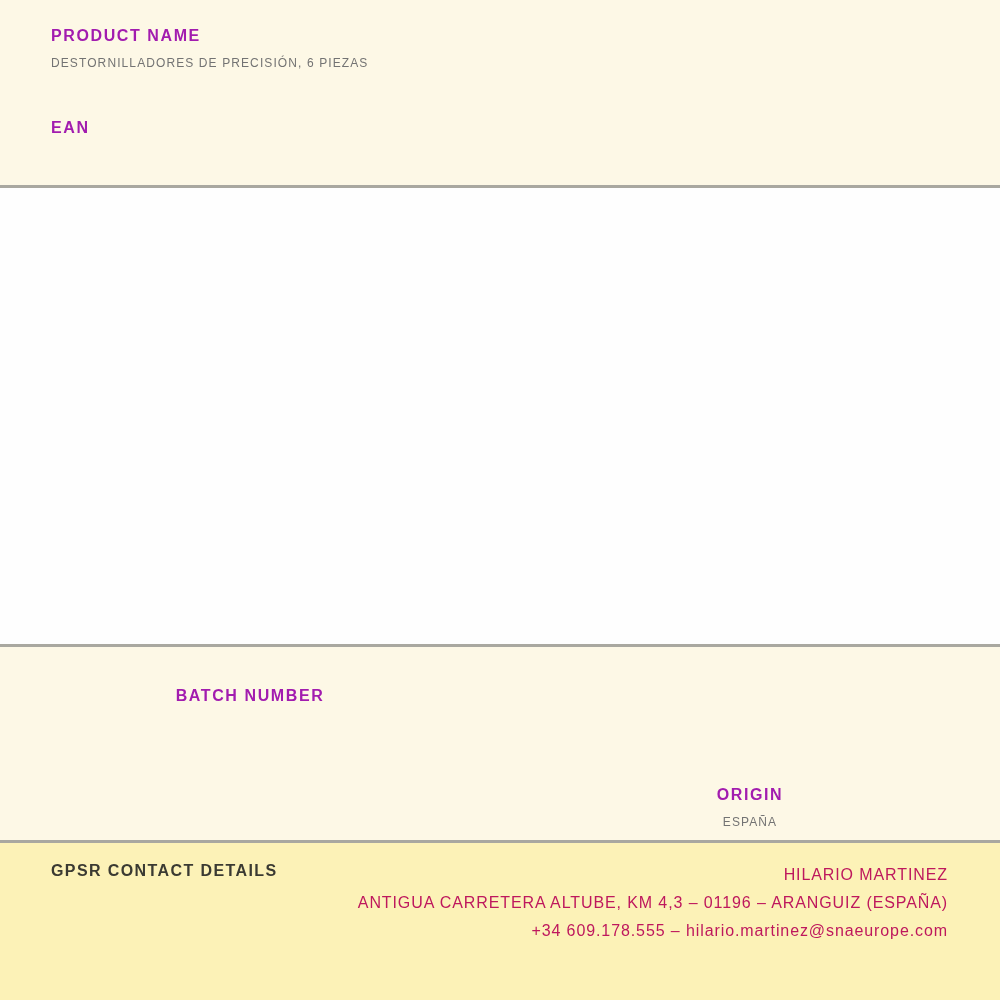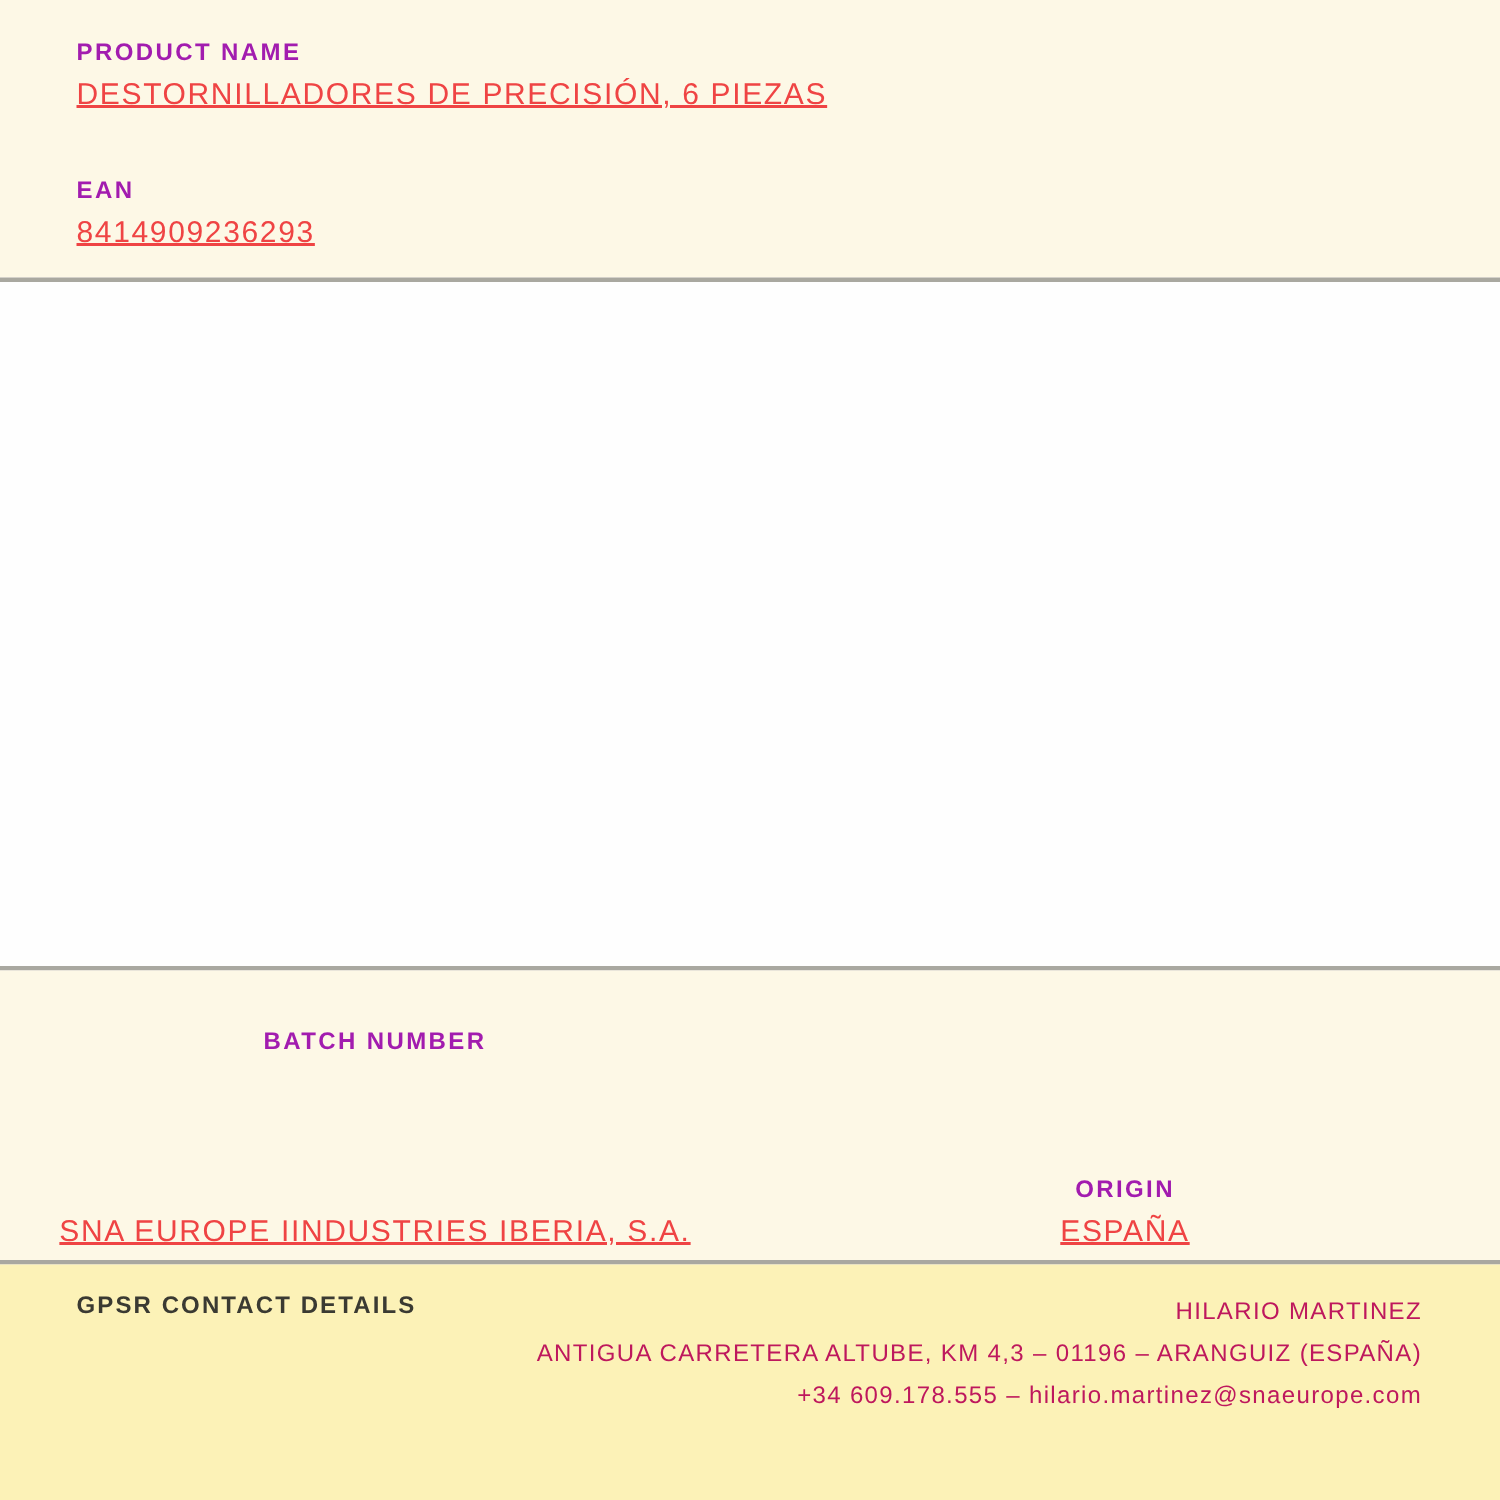--- a/index.html
+++ b/index.html
@@ -23,44 +23,42 @@
     flex: none;
   }
   .field-label {
     font-size: 16px;
     font-weight: bold;
     letter-spacing: 1.6px;
     color: #a21caf;
     line-height: 19px;
   }
   .field-value {
-    font-size: 20px;
+    font-size: 12px;
     letter-spacing: 1.1px;
-    color: #ef4444;
+    color: #737373;
     line-height: 19px;
     margin-top: 9px;
-    text-decoration: underline;
   }
   .field-group + .field-group { margin-top: 45px; }
 
   
   .section-image {
     height: 456px;
     background: #fefefe;
     flex: none;
   }
 
   
   .section-details {
     height: 193px;
     background: #fdf8e6;
-    padding-top: 29px;
+    padding-top: 39px;
     display: flex;
     flex: none;
-    align-items: center;
   }
   .details-col {
     width: 50%;
     text-align: center;
   }
   .details-col .field-value { margin-top: 9px; }
   .details-spacer { height: 71px; }
   .empty-value { min-height: 19px; }
 
   
@@ -92,36 +90,34 @@
 
 <div class="page">
 
   <div class="section-product">
     <div class="field-group">
       <div class="field-label">PRODUCT NAME</div>
       <div class="field-value">DESTORNILLADORES DE PRECISIÓN, 6 PIEZAS</div>
     </div>
     <div class="field-group">
       <div class="field-label">EAN</div>
-      <div class="field-value">8414909236293</div>
     </div>
   </div>
 
   <div class="divider"></div>
 
   <div class="section-image"></div>
 
   <div class="divider"></div>
 
   <div class="section-details">
     <div class="details-col">
       <div class="field-label">BATCH NUMBER</div>
       <div class="field-value empty-value"></div>
       <div class="details-spacer"></div>
-      <div class="field-value">SNA EUROPE IINDUSTRIES IBERIA, S.A.</div>
     </div>
     <div class="details-col">
       <div class="field-value empty-value"></div>
       <div class="details-spacer"></div>
       <div class="field-label">ORIGIN</div>
       <div class="field-value">ESPAÑA</div>
     </div>
   </div>
 
   <div class="divider"></div>

